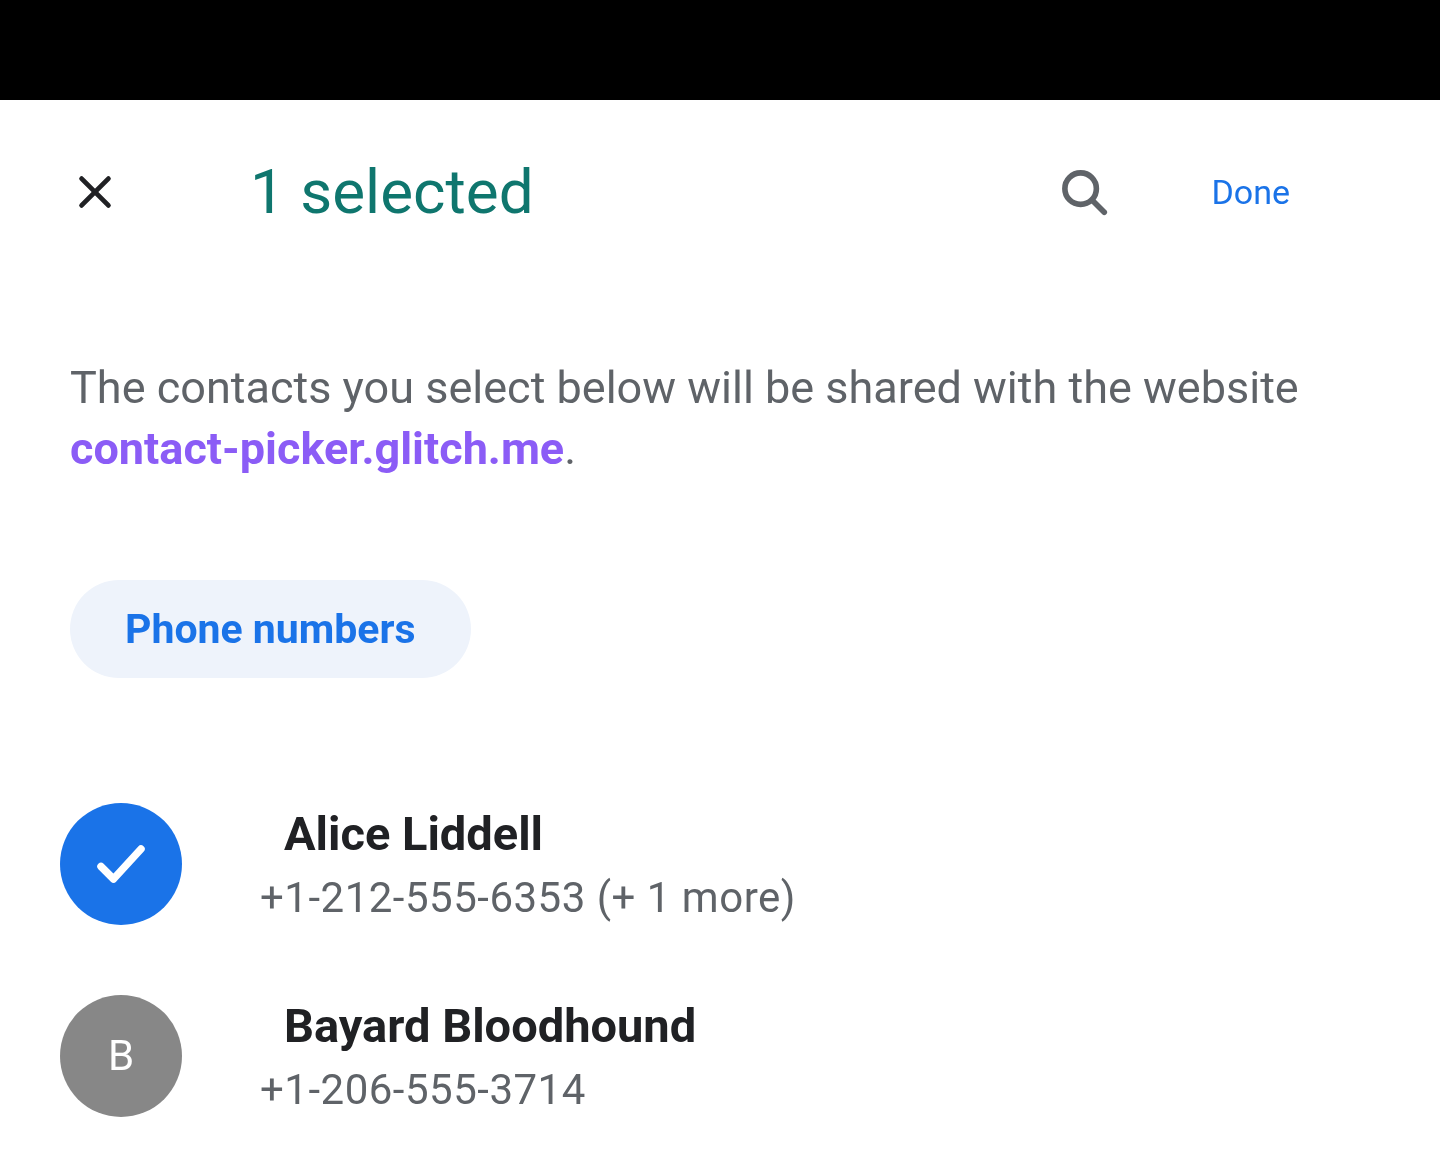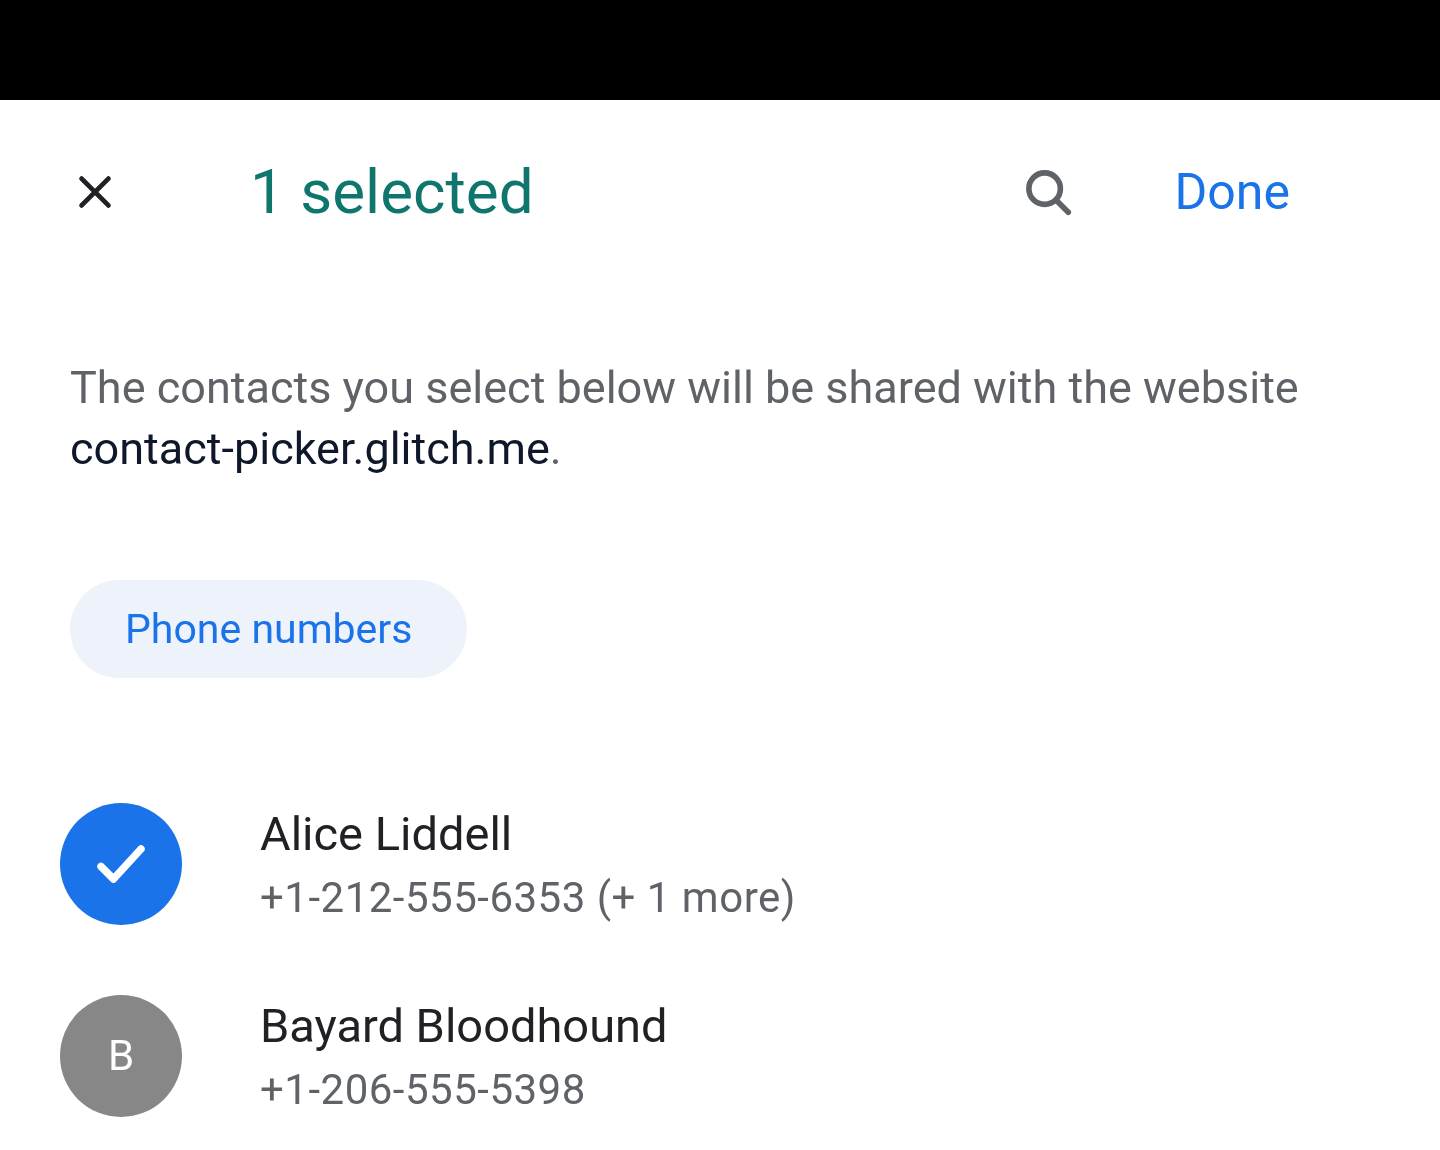--- a/index.html
+++ b/index.html
@@ -56,46 +56,46 @@
       display: flex;
       align-items: center;
       justify-content: center;
     }
     .search-icon svg {
       width: 54px;
       height: 54px;
     }
     .done-button {
       color: #1a73e8;
-      font-size: 50px;
+      font-size: 34px;
       cursor: pointer;
       font-weight: 400;
       padding-right: 80px;
     }
     .description {
       font-size: 45px;
       color: #5f6368;
       line-height: 1.35;
       margin-top: 90px;
       margin-bottom: 30px;
     }
     .description .website {
-      font-weight: 400;
-      color: #0f172a;
+      font-weight: 700;
+      color: #8b5cf6;
     }
     .chip {
       display: inline-block;
       background: #eef3fb;
       color: #1a73e8;
       font-size: 41px;
       padding: 25px 55px;
       border-radius: 55px;
       margin-top: 70px;
       margin-bottom: 50px;
-      font-weight: 400;
+      font-weight: 700;
     }
     .contact-list {
       margin-top: 40px;
     }
     .contact-item {
       display: flex;
       align-items: center;
       padding: 35px 0;
       cursor: pointer;
     }
@@ -123,22 +123,23 @@
       color: #fff;
       font-size: 42px;
       font-weight: 400;
     }
     .contact-info {
       margin-left: 78px;
     }
     .contact-name {
       font-size: 47px;
       color: #202124;
-      font-weight: 400;
+      font-weight: 700;
       margin-bottom: 12px;
+      margin-left: 24px;
     }
     .contact-phone {
       font-size: 42px;
       color: #5f6368;
       font-weight: 400;
       letter-spacing: 0.5px;
     }
   </style>
 </head>
 <body>
@@ -181,17 +182,17 @@
         <div class="contact-phone">+1-212-555-6353 (+ 1 more)</div>
       </div>
     </div>
 
     <div class="contact-item">
       <div class="avatar unselected">
         <span class="avatar-letter">B</span>
       </div>
       <div class="contact-info">
         <div class="contact-name">Bayard Bloodhound</div>
-        <div class="contact-phone">+1-206-555-5398</div>
+        <div class="contact-phone">+1-206-555-3714</div>
       </div>
     </div>
   </div>
 </div>
 
 </body></html>

